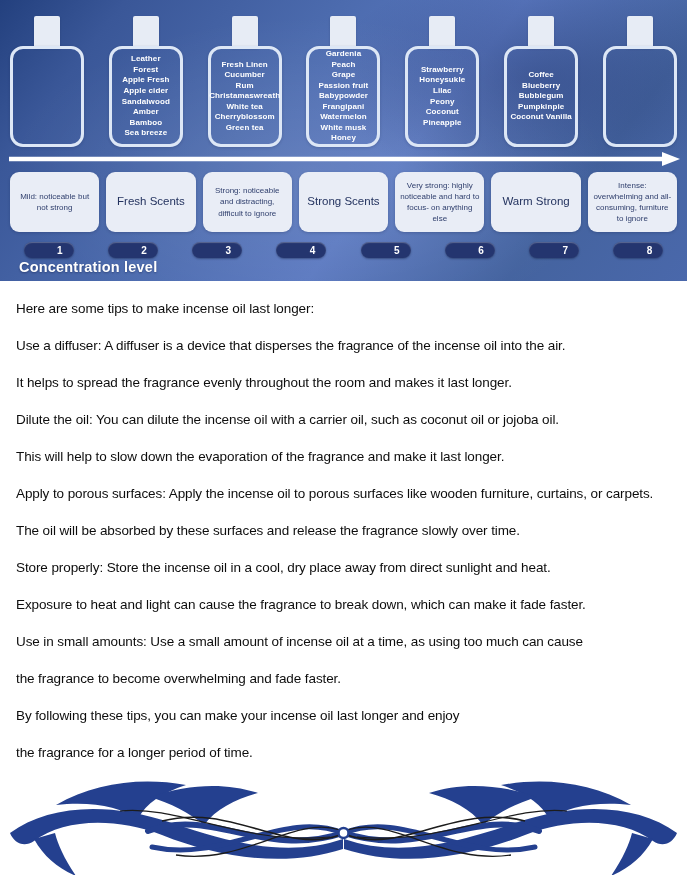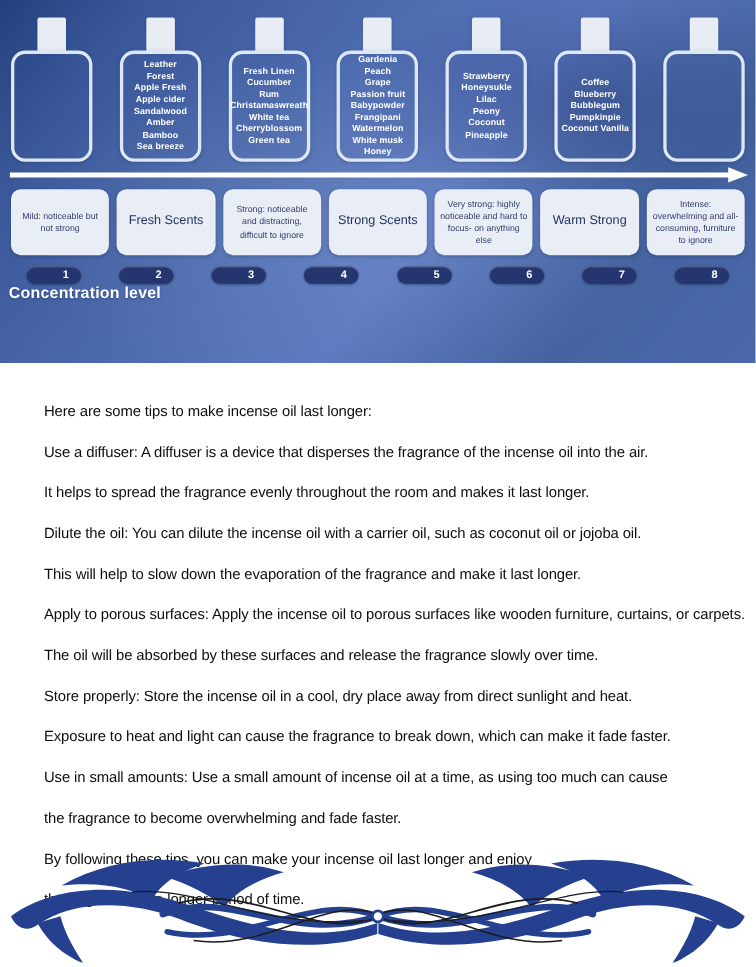--- a/index.html
+++ b/index.html
@@ -1,20 +1,20 @@
 <!DOCTYPE html>
 <html><head>
 <meta charset="utf-8">
 <style>
   html,body{margin:0;padding:0;background:#ffffff;}
   body{width:687px;height:879px;font-family:"Liberation Sans",sans-serif;position:relative;overflow:hidden;}
 
   
   .banner{
-    position:relative;width:687px;height:330px;overflow:hidden;
+    position:relative;width:687px;height:281px;overflow:hidden;
     background:
       radial-gradient(ellipse 300px 160px at 78% 30%, rgba(16,30,80,.35), transparent 70%),
       radial-gradient(ellipse 420px 220px at 45% 60%, rgba(255,255,255,.10), transparent 70%),
       linear-gradient(128deg,#23407e 0%,#3a5798 14%,#4c6bae 38%,#5a78c0 58%,#4breaking 0, #44639f 78%,#4a68ab 100%);
     background:
       radial-gradient(ellipse 300px 160px at 78% 28%, rgba(16,30,80,.30), transparent 70%),
       radial-gradient(ellipse 420px 220px at 45% 62%, rgba(255,255,255,.10), transparent 72%),
       linear-gradient(128deg,#23407e 0%,#3a5798 14%,#4c6bae 38%,#5a78c0 58%,#44639f 80%,#4a68ab 100%);
   }
 
@@ -44,24 +44,24 @@
   .pills-row{position:absolute;top:242px;left:10px;right:10px;display:flex;gap:7px;}
   .pill-cell{flex:1;display:flex;justify-content:center;}
   .pill{
     width:50px;height:16px;background:#24356f;border-radius:9px;
     color:#ffffff;font-size:10px;font-weight:bold;
     display:flex;align-items:center;justify-content:flex-end;
     box-sizing:border-box;padding-right:11px;
     box-shadow:inset 0 1px 1px rgba(255,255,255,.25),0 1px 2px rgba(10,20,50,.4);
   }
 
-  .axis-label{position:absolute;left:8px;top:259px;color:#ffffff;font-weight:bold;font-size:14.5px;letter-spacing:.2px;text-shadow:0 1px 2px rgba(10,20,60,.4);}
+  .axis-label{position:absolute;left:19px;top:259px;color:#ffffff;font-weight:bold;font-size:14.5px;letter-spacing:.2px;text-shadow:0 1px 2px rgba(10,20,60,.4);}
 
   
-  .tips{padding:20px 0 0 40px;margin-top:16px;}
+  .tips{padding:20px 0 0 16px;}
   .tips p{margin:0 0 22px 0;font-size:13.5px;line-height:15px;color:#0d0d0d;letter-spacing:-0.1px;}
 
   
   .ornament{position:absolute;left:0;bottom:4px;width:687px;height:100px;}
 </style>
 </head>
 <body>
 
 <div class="banner">
 

